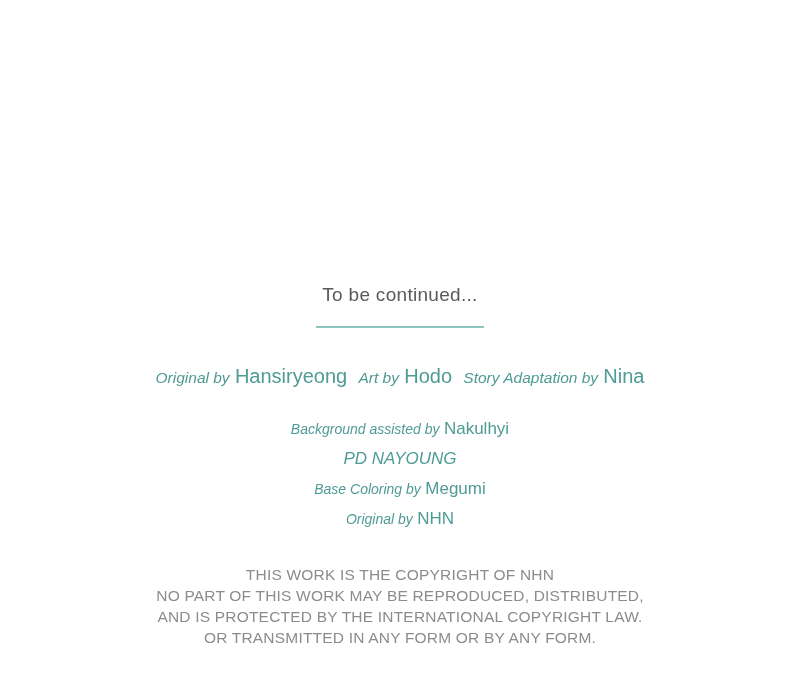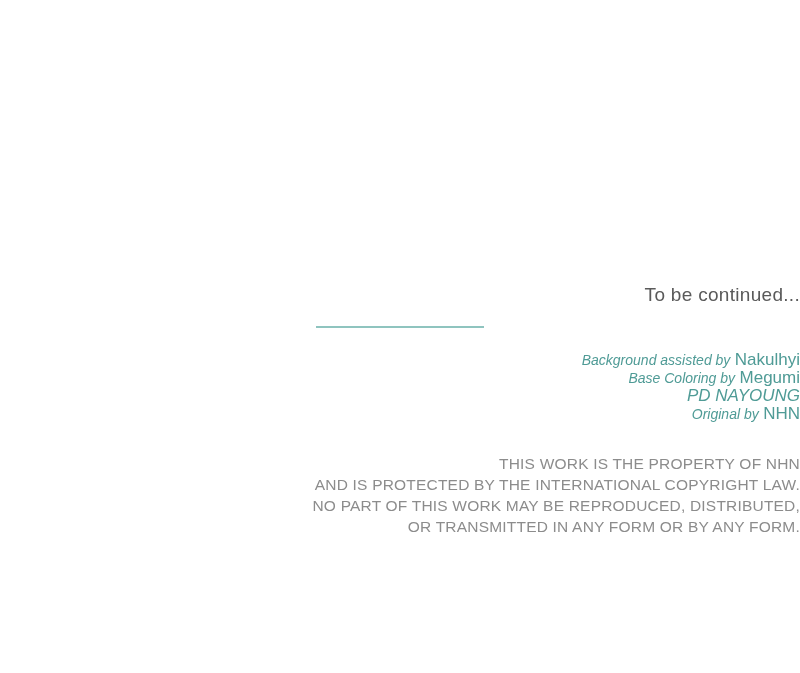--- a/index.html
+++ b/index.html
@@ -20,21 +20,21 @@
     height: 673px;
     background: #ffffff;
     overflow: hidden;
   }
 
   .credits-block {
     position: absolute;
     left: 0;
     right: 0;
     top: 282px;
-    text-align: right;
+    text-align: center;
   }
 
   .to-be-continued {
     font-size: 19px;
     color: #5a5a5a;
     letter-spacing: 0.3px;
     line-height: 26px;
     font-weight: 400;
   }
 
@@ -64,21 +64,21 @@
     font-style: normal;
   }
   .main-credits .seg {
     white-space: nowrap;
   }
   .main-credits .seg + .seg { margin-left: 6px; }
 
   .sub-credits {
     margin-top: 23px;
     color: #4f9b96;
-    line-height: 18px;
+    line-height: 30px;
   }
   .sub-credits .line {
     white-space: nowrap;
   }
   .sub-credits .role {
     font-style: italic;
     font-size: 14px;
   }
   .sub-credits .person {
     font-size: 17px;
@@ -102,40 +102,52 @@
 <body>
 
 <div class="page">
 
   <div class="credits-block">
 
     <div class="to-be-continued">To be continued...</div>
 
     <div class="divider"></div>
 
+    <div class="main-credits">
+      <span class="seg">
+        <span class="role">Original by</span>
+        <span class="person">Hansiryeong</span>
+      </span><span class="seg">
+        <span class="role">Art by</span>
+        <span class="person">Hodo</span>
+      </span><span class="seg">
+        <span class="role">Story Adaptation by</span>
+        <span class="person">Nina</span>
+      </span>
+    </div>
 
     <div class="sub-credits">
       <div class="line">
         <span class="role">Background assisted by</span>
         <span class="person">Nakulhyi</span>
       </div>
+      <div class="line solo">
+        <span class="person">PD NAYOUNG</span>
+      </div>
       <div class="line">
         <span class="role">Base Coloring by</span>
         <span class="person">Megumi</span>
-      </div>
-      <div class="line solo">
-        <span class="person">PD NAYOUNG</span>
       </div>
       <div class="line">
         <span class="role">Original by</span>
         <span class="person">NHN</span>
       </div>
     </div>
 
     <div class="legal">
-      <div class="line">THIS WORK IS THE PROPERTY OF NHN</div>
+      <div class="line">THIS WORK IS THE COPYRIGHT OF NHN</div>
+      <div class="line">NO PART OF THIS WORK MAY BE REPRODUCED, DISTRIBUTED,</div>
       <div class="line">AND IS PROTECTED BY THE INTERNATIONAL COPYRIGHT LAW.</div>
-      <div class="line">NO PART OF THIS WORK MAY BE REPRODUCED, DISTRIBUTED,</div>
       <div class="line">OR TRANSMITTED IN ANY FORM OR BY ANY FORM.</div>
     </div>
 
   </div>
 </div>
 
 </body></html>

